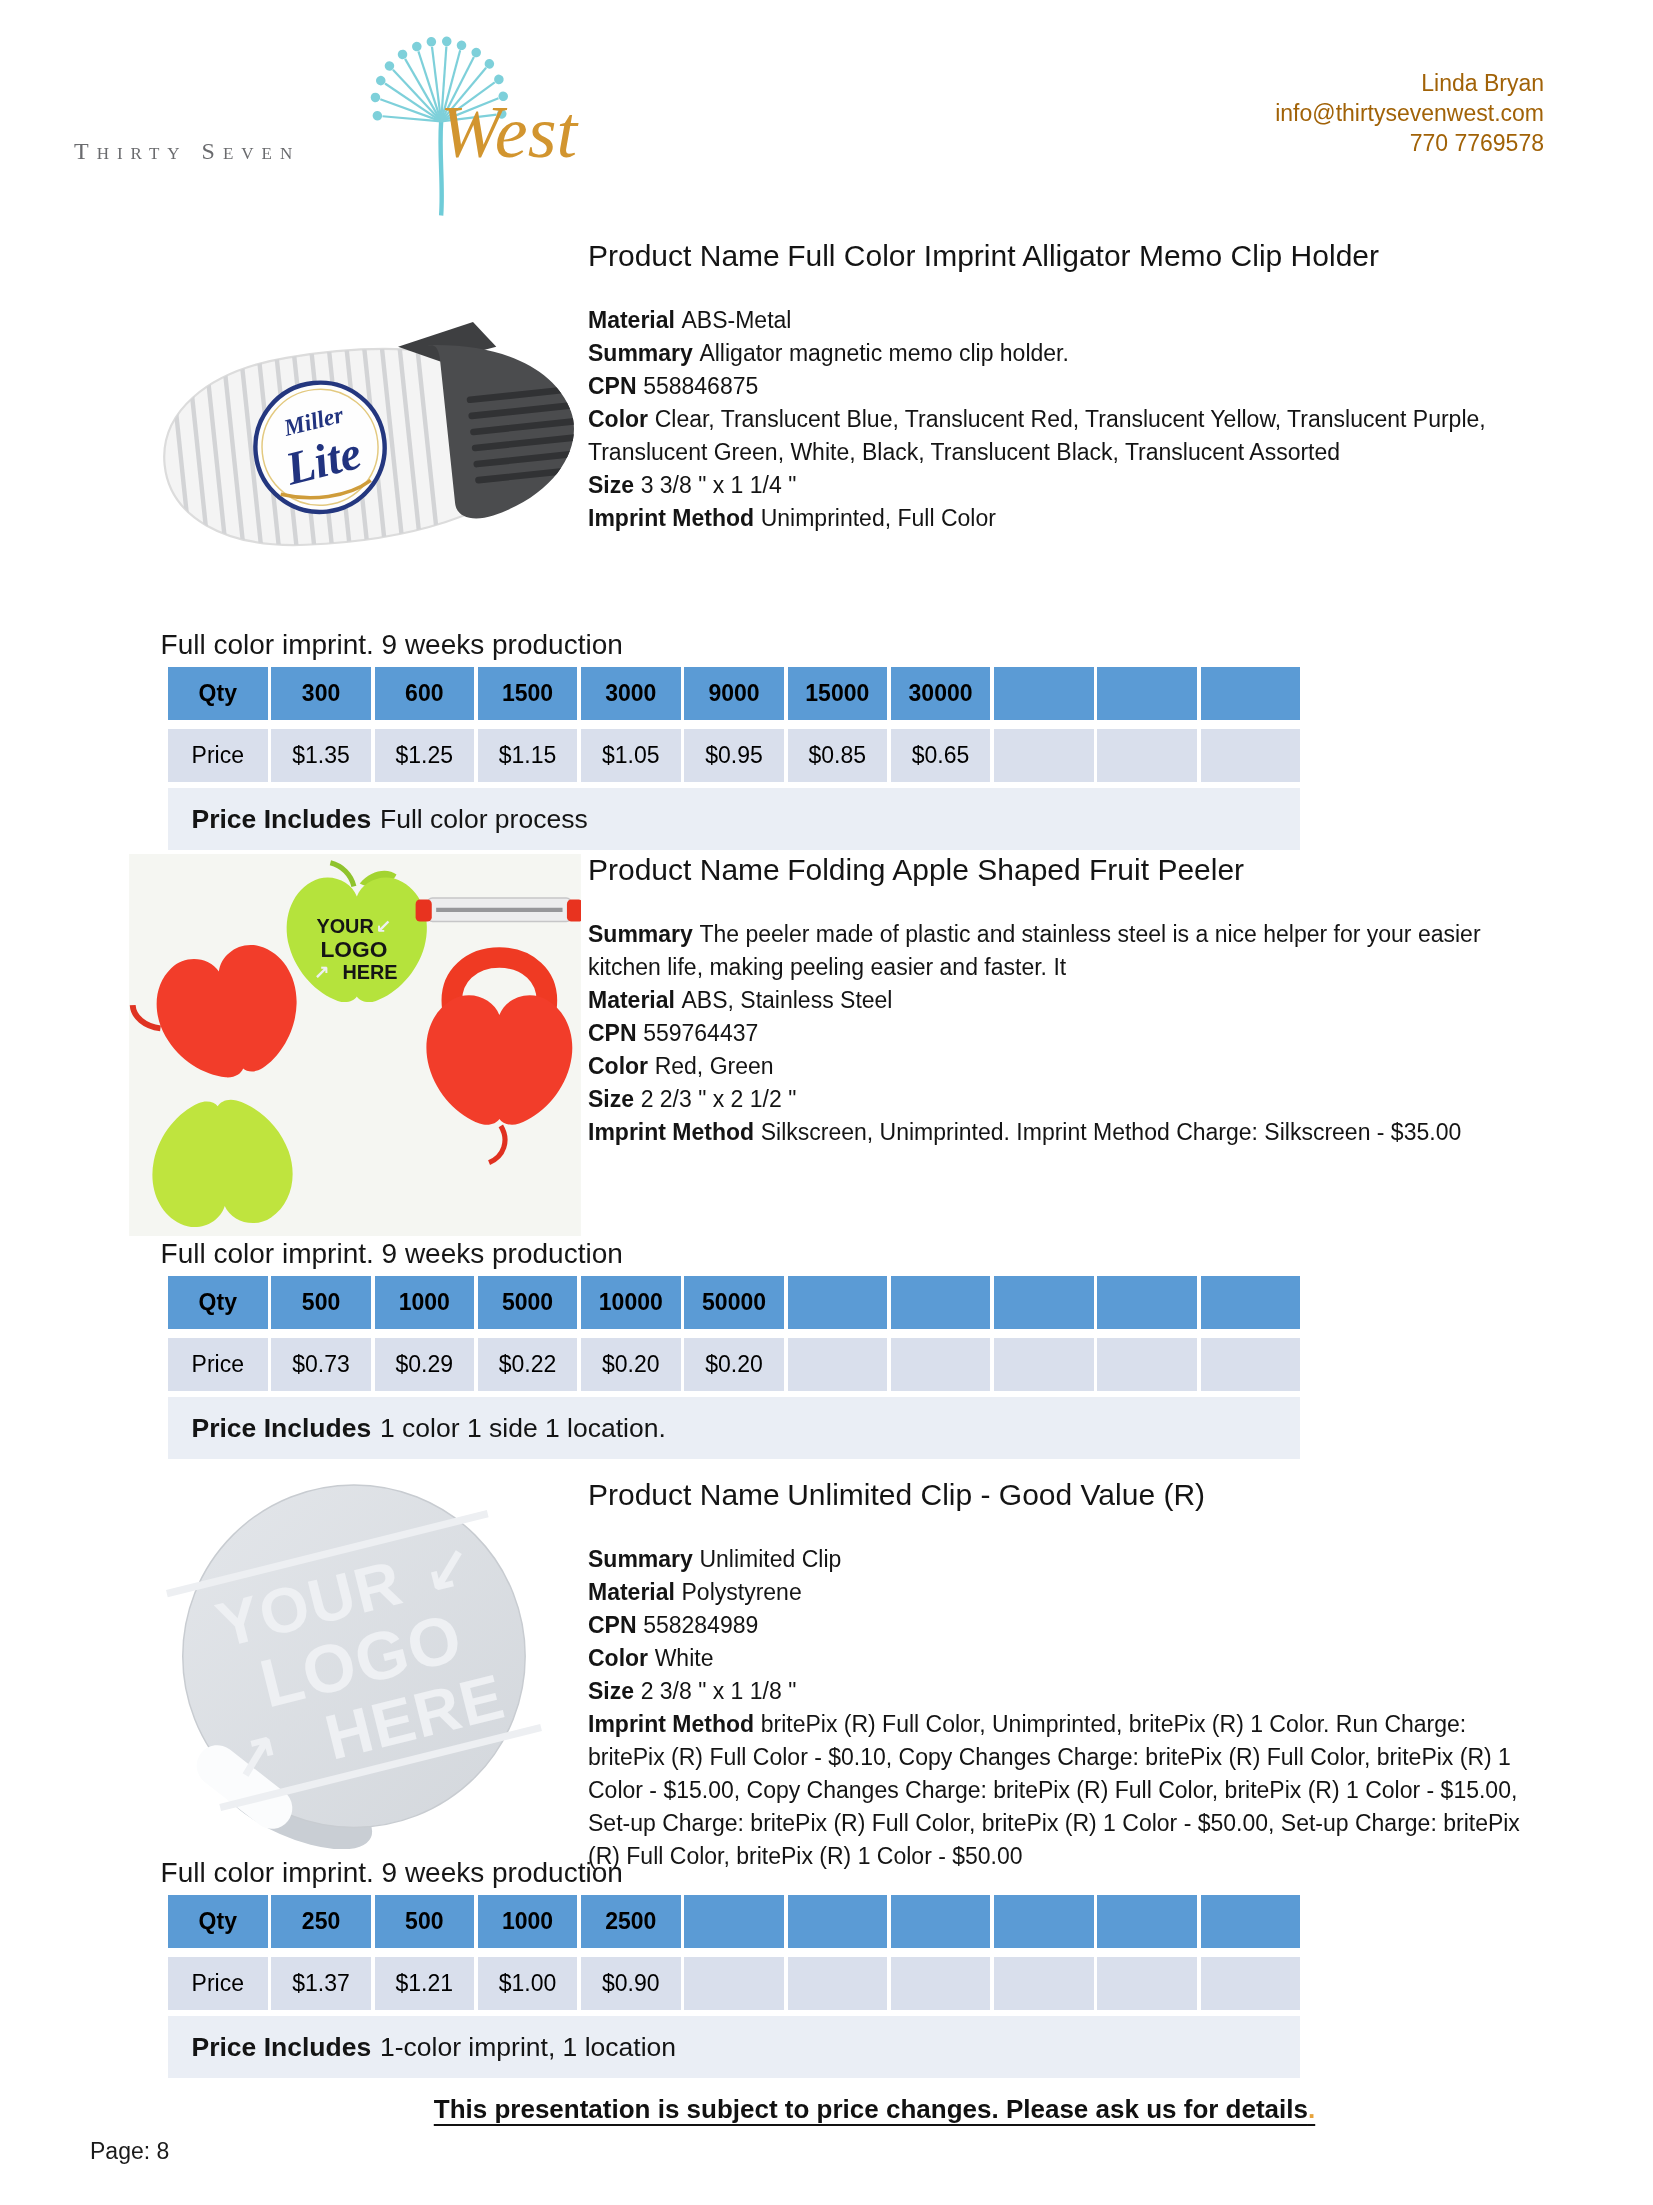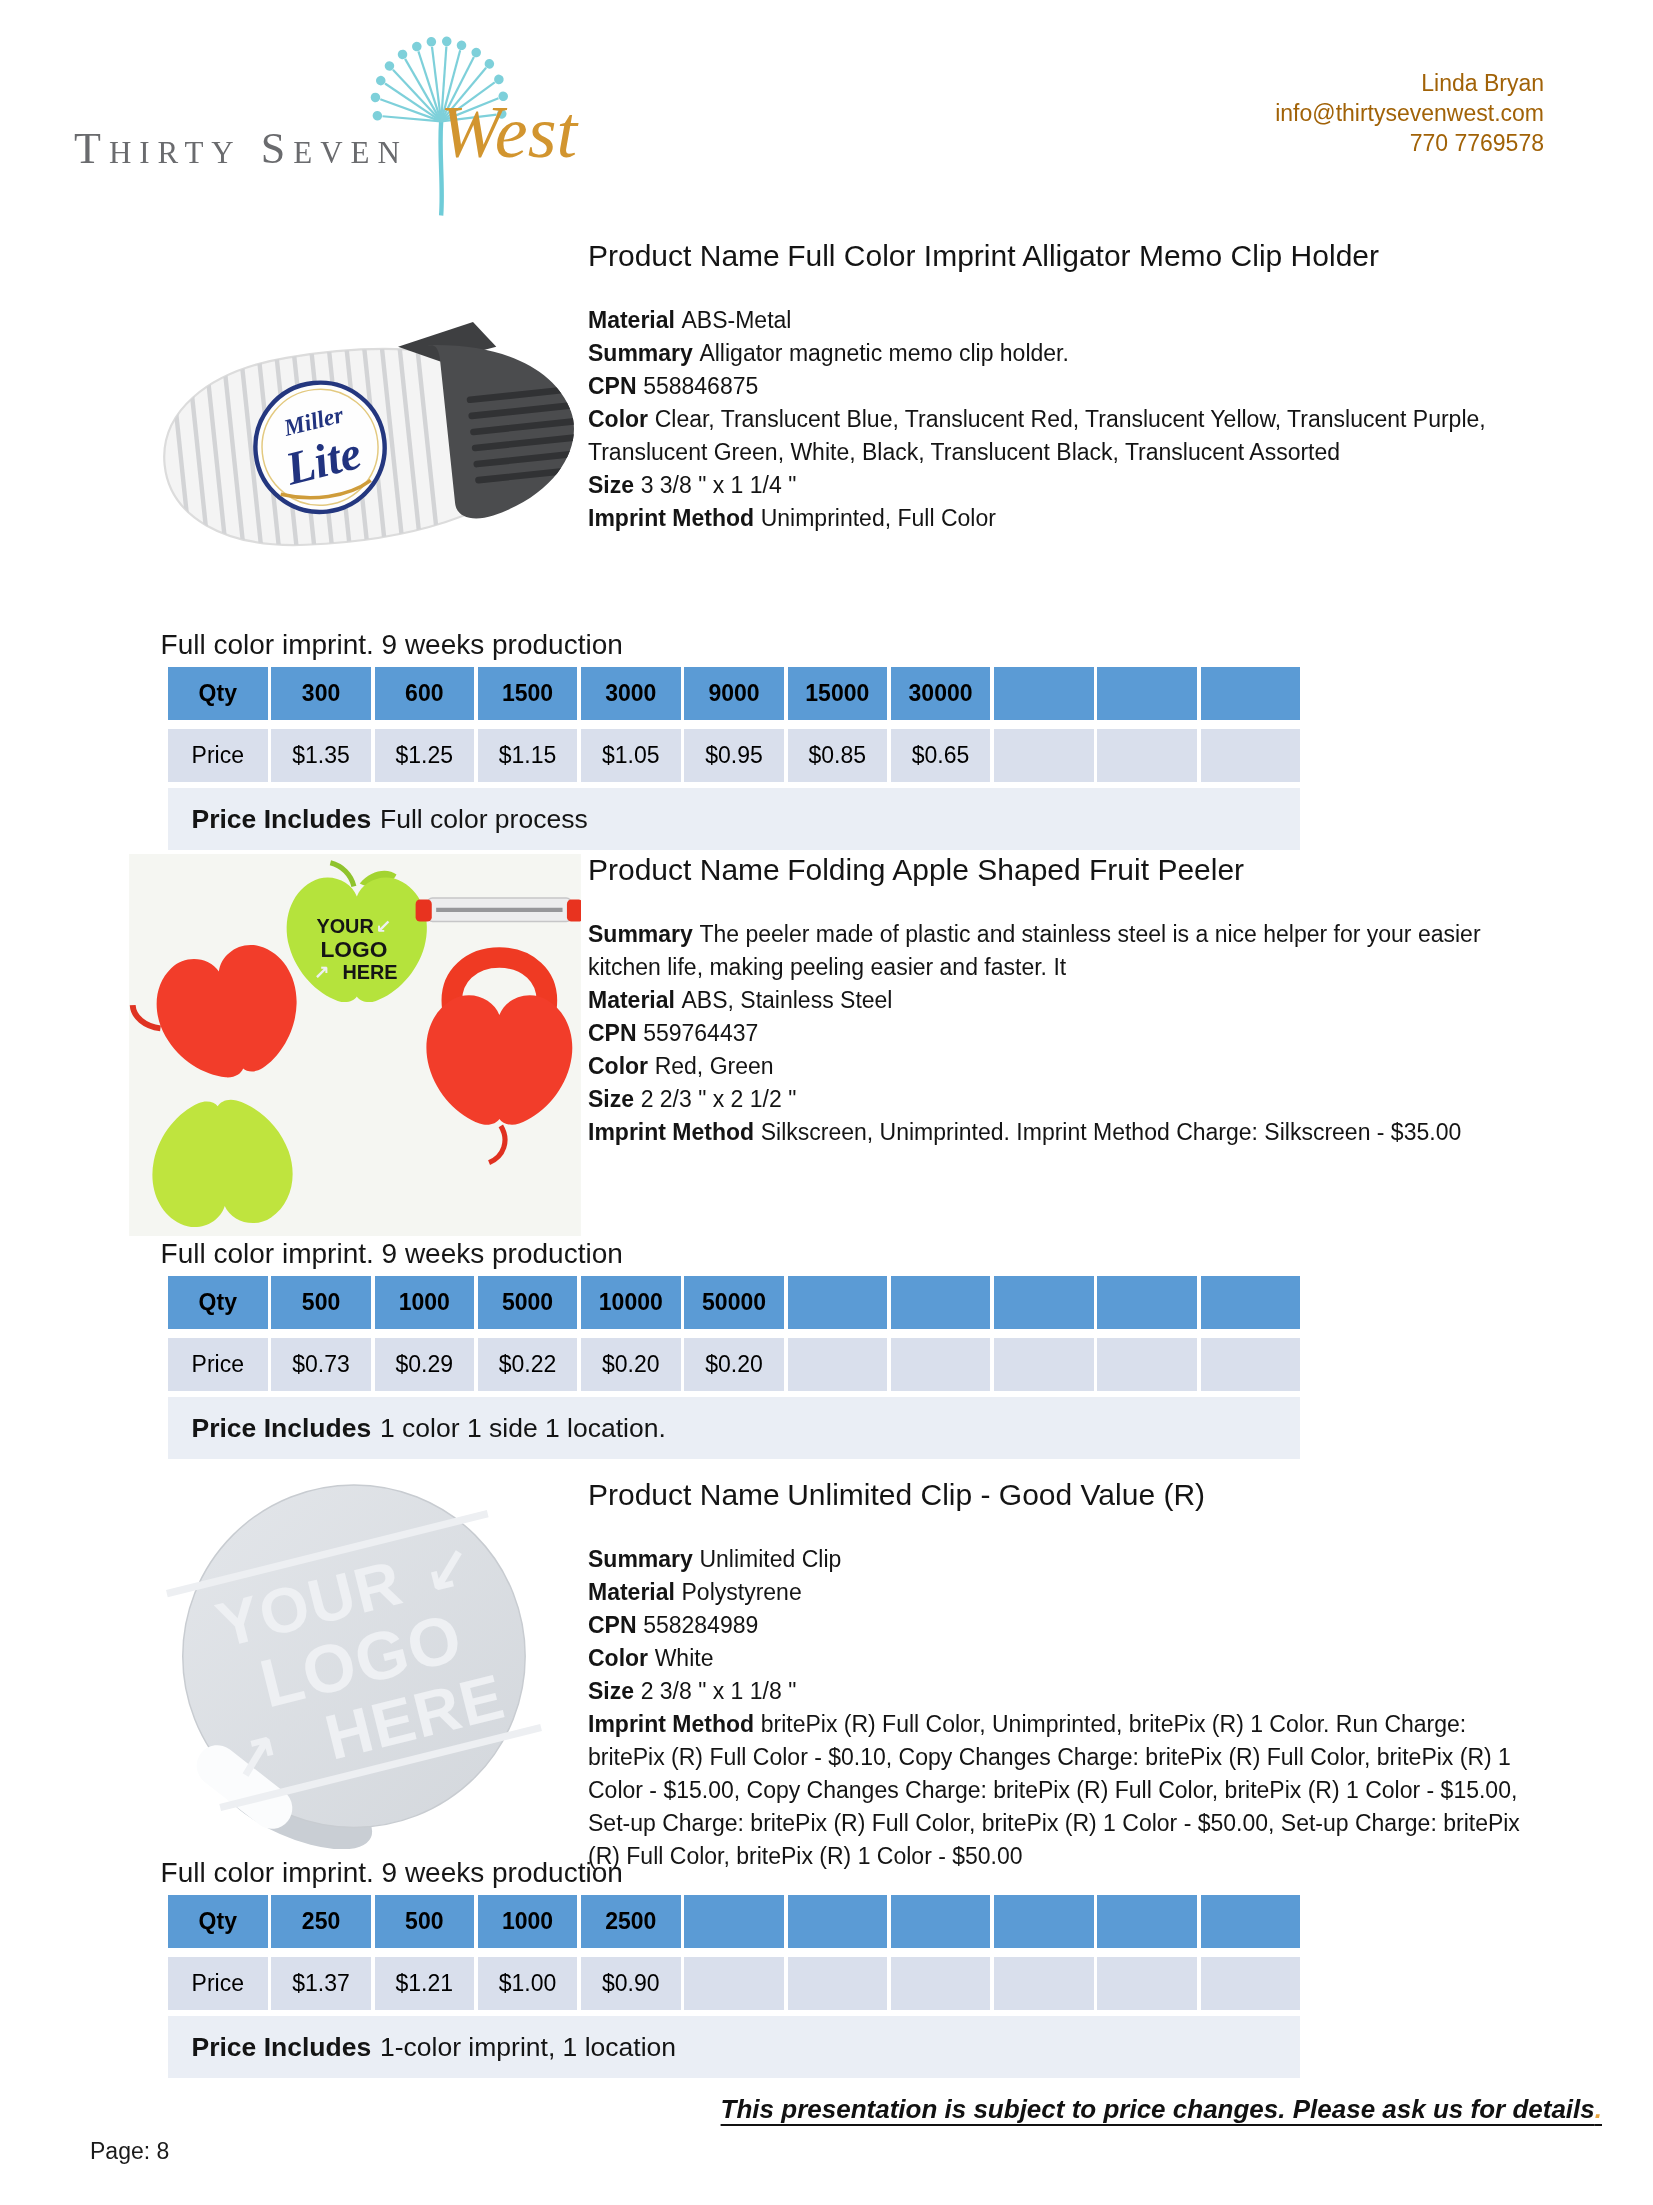--- a/index.html
+++ b/index.html
@@ -1,21 +1,21 @@
 <!DOCTYPE html>
 <html style="font-size:11.8px"><head>
 <meta charset="utf-8">
 <style>
   html,body{margin:0;padding:0;background:#888;}
   .page{position:relative;width:1654px;height:2205px;background:#ffffff;
         font-family:"Liberation Sans",sans-serif;color:#141414;overflow:hidden;margin:0 auto;}
 
   
-  .logo-caps{position:absolute;left:74px;top:123px;font-family:"Liberation Serif",serif;
-             font-variant:small-caps;font-size:44px;letter-spacing:8px;color:#6a6b6e;}
+  .logo-caps{position:absolute;left:74px;top:138px;font-family:"Liberation Serif",serif;
+             font-variant:small-caps;font-size:24px;letter-spacing:8px;color:#6a6b6e;}
   .logo-script{position:absolute;left:440px;top:90px;font-family:"Liberation Serif",serif;
                font-style:italic;font-size:74px;color:#d2952f;}
   .dandelion{position:absolute;left:338px;top:11px;}
   .contact{position:absolute;right:110px;top:68px;text-align:right;font-size:23px;line-height:30px;color:#a16207;}
 
   
   .ptext{position:absolute;left:588px;width:956px;}
   .ptitle{font-size:30px;line-height:38px;margin:0 0 29px 0;}
   .tl{font-weight:normal;margin-right:7.4px;}
   .pfield{font-size:23px;line-height:33px;}
@@ -35,22 +35,22 @@
   .pr-heading{font-size:28px;line-height:37px;margin:0 0 4.4px -7.4px;color:#161616;}
   .trow{display:flex;gap:3.7px;height:53px;margin-bottom:8.8px;}
   .trow.pricerow{margin-bottom:5.9px;}
   .cell{flex:1;display:flex;align-items:center;justify-content:center;}
   .hcell{background:#5b9bd5;color:#000000;font-weight:bold;font-size:23px;}
   .vcell{background:#d9dfec;color:#000;font-size:23px;}
   .band{height:62px;background:#eaeef5;display:flex;align-items:center;padding-left:23.5px;font-size:26.5px;text-align:center;}
   .bl{font-weight:bold;margin-right:8.8px;}
 
   
-  .footer{position:absolute;left:147px;width:1455px;top:2094px;text-align:right;
-          font-size:26px;font-weight:bold;font-style:italic;
+  .footer{position:absolute;left:147px;width:1455px;top:2094px;text-align:center;
+          font-size:26px;font-weight:bold;
           text-decoration:underline;text-decoration-thickness:2.2px;text-underline-offset:5.9px;color:#111;}
   .fdot{color:#e7a33c;}
   .pagenum{position:absolute;left:90px;top:2138px;font-size:23px;color:#1a1a1a;}
 
   
   .badge-script{font-family:"Liberation Serif",serif;font-style:italic;font-weight:bold;font-size:32px;fill:#21337f;}
   .badge-word{font-family:"Liberation Serif",serif;font-style:italic;font-weight:bold;font-size:64px;fill:#21337f;}
   .apple-logo-txt{font-family:"Liberation Sans",sans-serif;font-weight:bold;fill:#151515;}
   .wm{font-family:"Liberation Sans",sans-serif;font-weight:bold;fill:#eef0f3;letter-spacing:2px;}
   .wm-arrow{font-family:"DejaVu Sans",sans-serif;font-weight:bold;fill:#eef0f3;}

